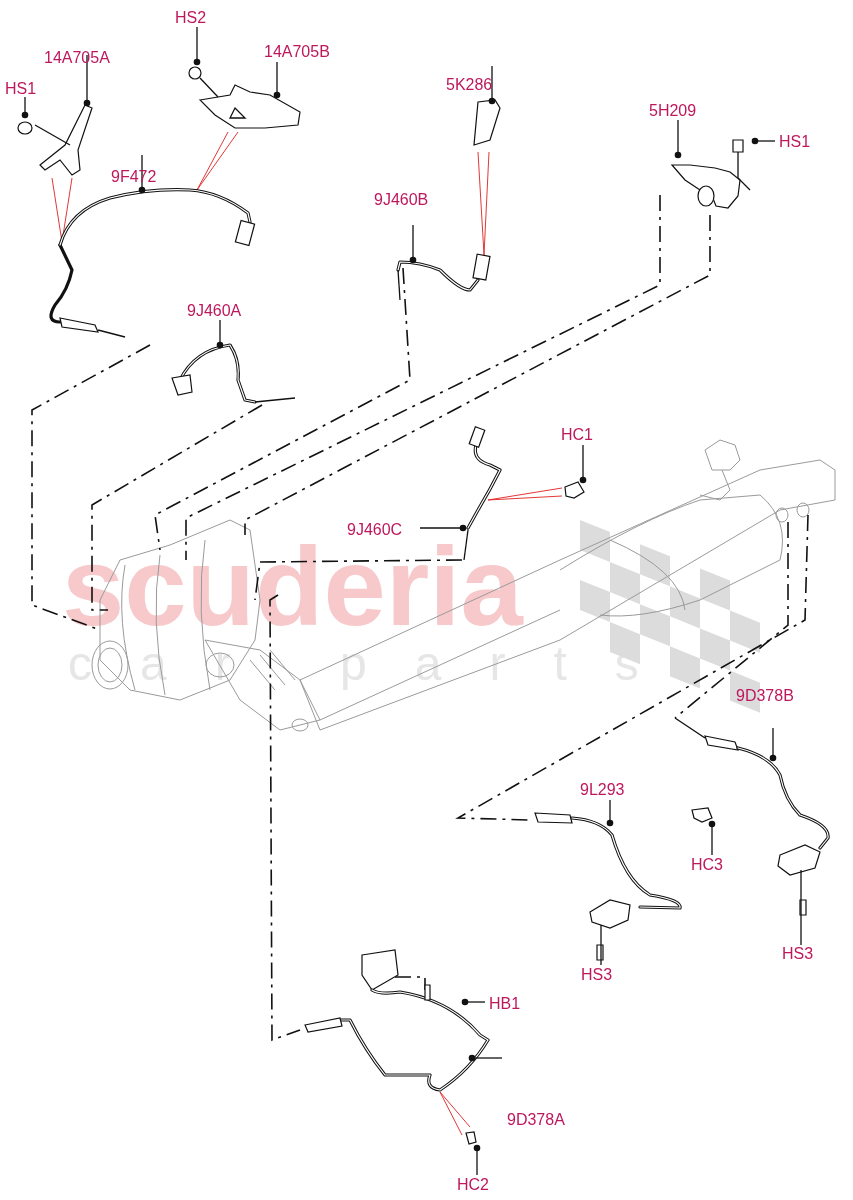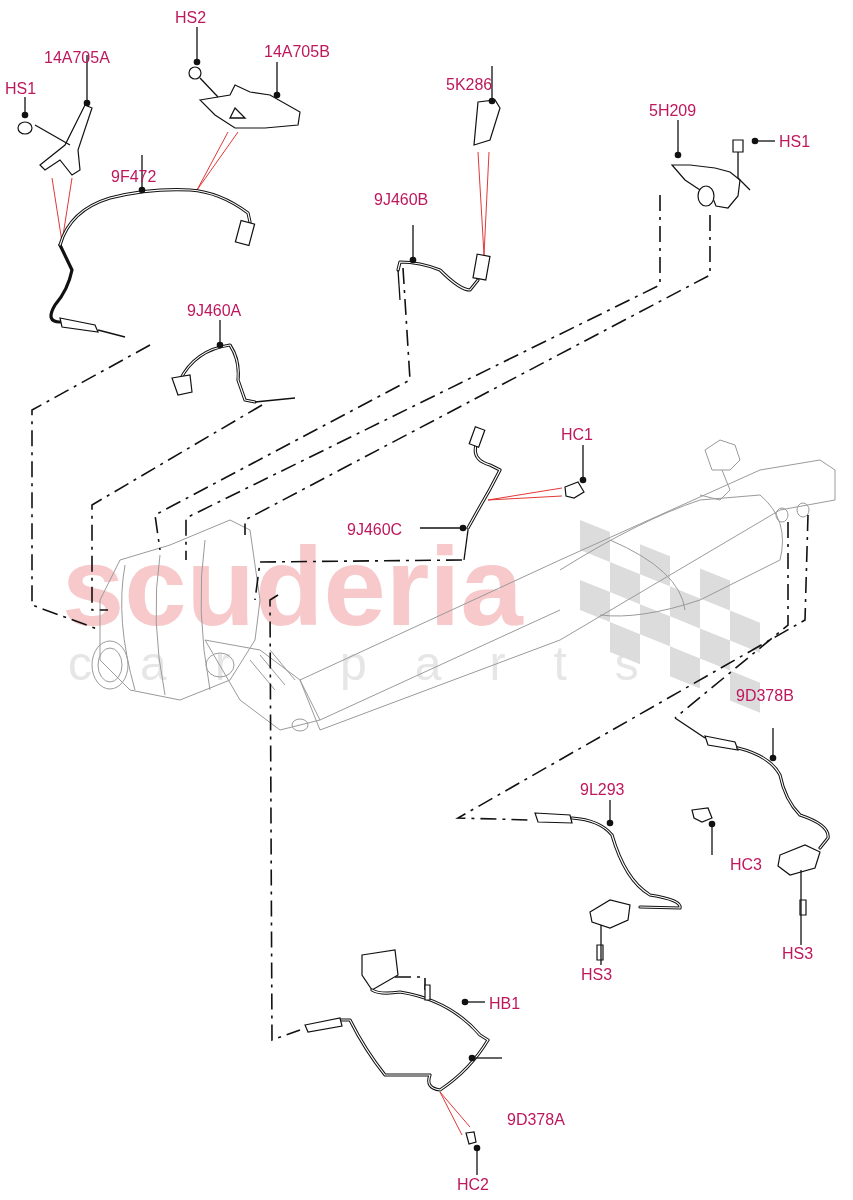--- a/index.html
+++ b/index.html
@@ -219,18 +219,18 @@
 <span class="lbl" style="left:111px;top:138px;margin-top:31px;">9F472</span>
 <span class="lbl" style="left:446px;top:49px;margin-top:28px;">5K286</span>
 <span class="lbl" style="left:649px;top:103px;text-align:center;">5H209</span>
 <span class="lbl" style="left:779px;top:134px;">HS1</span>
 <span class="lbl" style="left:374px;top:192px;">9J460B</span>
 <span class="lbl" style="left:187px;top:303px;">9J460A</span>
 <span class="lbl" style="left:561px;top:427px;">HC1</span>
 <span class="lbl" style="left:347px;top:522px;">9J460C</span>
 <span class="lbl" style="left:736px;top:688px;">9D378B</span>
 <span class="lbl" style="left:580px;top:782px;">9L293</span>
-<span class="lbl" style="left:691px;top:857px;margin-left:39px;">HC3</span>
+<span class="lbl" style="left:691px;top:857px;">HC3</span>
 <span class="lbl" style="left:782px;top:946px;">HS3</span>
 <span class="lbl" style="left:581px;top:967px;">HS3</span>
 <span class="lbl" style="left:489px;top:996px;">HB1</span>
 <span class="lbl" style="left:507px;top:1112px;">9D378A</span>
 <span class="lbl" style="left:457px;top:1177px;">HC2</span>
 
 </body></html>

